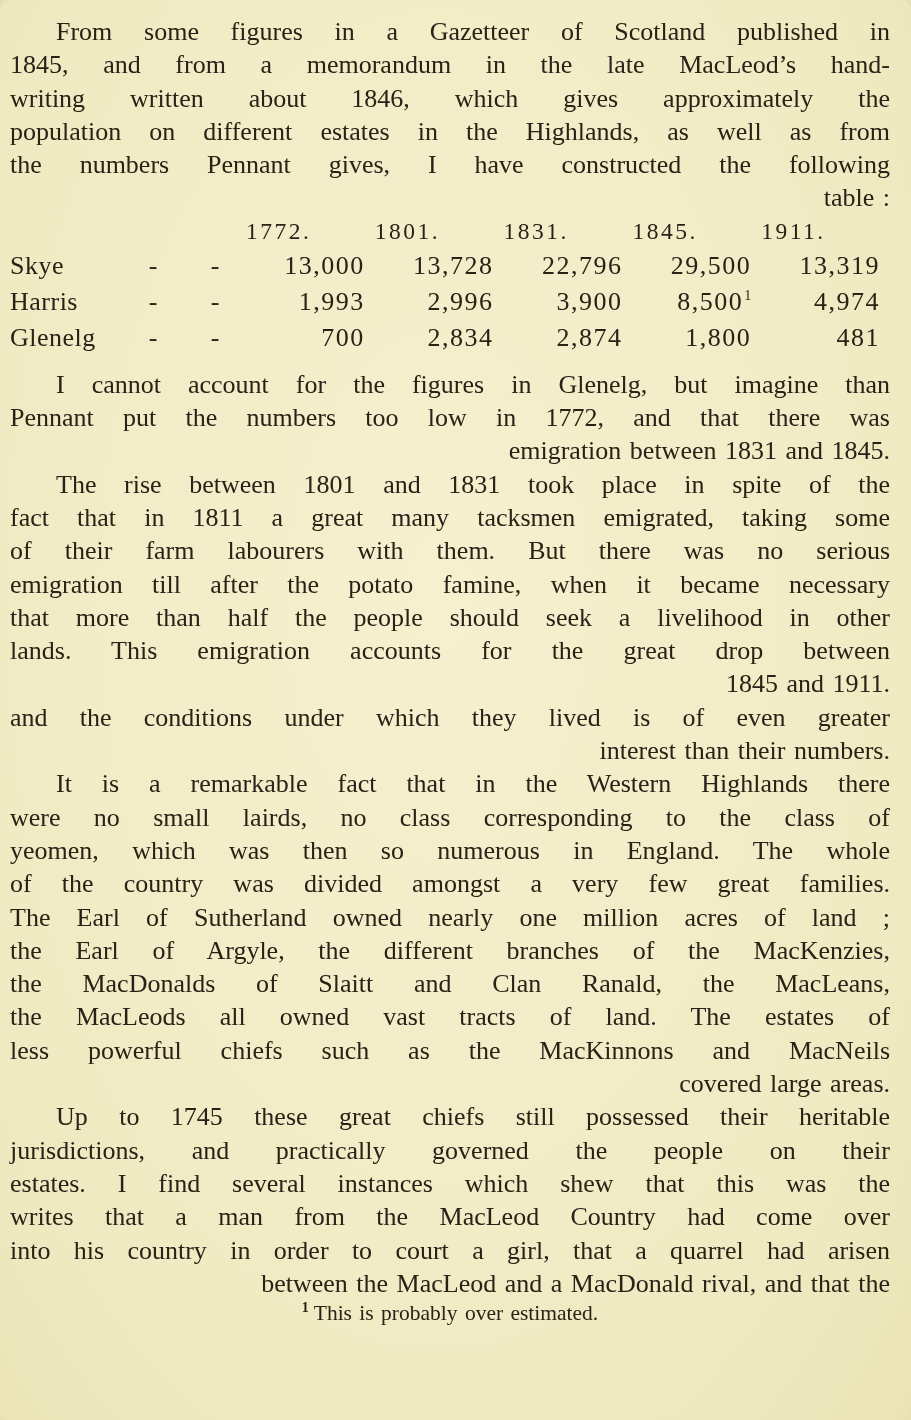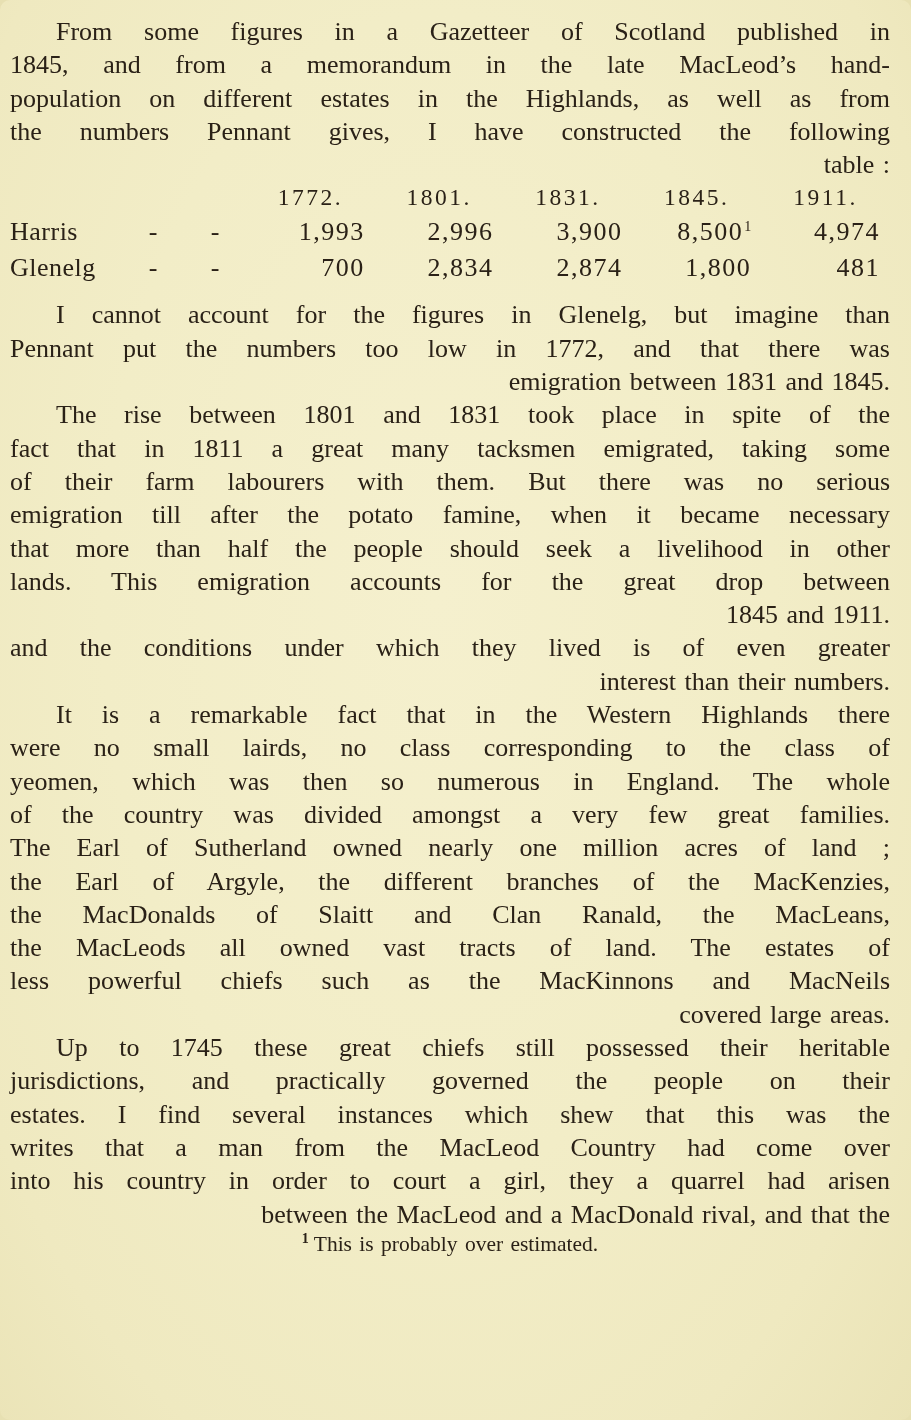--- a/index.html
+++ b/index.html
@@ -35,21 +35,21 @@
 
   table.pop-table {
     width: 100%;
     border-collapse: collapse;
     table-layout: fixed;
     margin: 3px 0 12px 0;
   }
   .pop-table th.year {
     font-weight: normal;
     font-size: 23.5px;
-    text-align: center;
+    text-align: left;
     letter-spacing: 2.5px;
     padding: 0 0 3px 0;
   }
   .pop-table td {
     font-size: 26px;
     padding: 3px 0;
   }
   .pop-table td.lbl { text-align: left; letter-spacing: 0.5px; }
   .pop-table td.dash { text-align: center; }
   .pop-table td.num {
@@ -78,20 +78,21 @@
 </style>
 </head>
 <body>
 
 <div class="page">
 
   <div id="para-0">
       <div class="para">
         <div class="line j first">From some figures in a Gazetteer of Scotland published in</div>
         <div class="line j">1845, and from a memorandum in the late MacLeod’s hand-</div>
+        <div class="line j">writing written about 1846, which gives approximately the</div>
         <div class="line j">population on different estates in the Highlands, as well as from</div>
         <div class="line j">the numbers Pennant gives, I have constructed the following</div>
         <div class="line">table :</div>
       </div>
     </div>
 
   <table class="pop-table">
     <colgroup>
       <col style="width:112px">
       <col style="width:62px">
@@ -105,20 +106,30 @@
     <tbody>
       <tr>
         <td></td>
         <td></td>
         <td></td>
         <th class="year">1772.</th>
         <th class="year">1801.</th>
         <th class="year">1831.</th>
         <th class="year">1845.</th>
         <th class="year">1911.</th>
+      </tr>
+      <tr>
+        <td class="lbl">Skye</td>
+        <td class="dash">-</td>
+        <td class="dash">-</td>
+        <td class="num">13,000</td>
+        <td class="num">13,728</td>
+        <td class="num">22,796</td>
+        <td class="num">29,500</td>
+        <td class="num">13,319</td>
       </tr>
       <tr>
         <td class="lbl">Harris</td>
         <td class="dash">-</td>
         <td class="dash">-</td>
         <td class="num">1,993</td>
         <td class="num">2,996</td>
         <td class="num">3,900</td>
         <td class="num"><span>8,500</span><sup class="cell-fn">1</sup></td>
         <td class="num">4,974</td>
@@ -165,21 +176,21 @@
         <div class="line j">the MacDonalds of Slaitt and Clan Ranald, the MacLeans,</div>
         <div class="line j">the MacLeods all owned vast tracts of land. The estates of</div>
         <div class="line j">less powerful chiefs such as the MacKinnons and MacNeils</div>
         <div class="line">covered large areas.</div>
       </div>
       <div class="para">
         <div class="line j first">Up to 1745 these great chiefs still possessed their heritable</div>
         <div class="line j">jurisdictions, and practically governed the people on their</div>
         <div class="line j">estates. I find several instances which shew that this was the</div>
         <div class="line j">writes that a man from the MacLeod Country had come over</div>
-        <div class="line j">into his country in order to court a girl, they a quarrel had arisen</div>
+        <div class="line j">into his country in order to court a girl, that a quarrel had arisen</div>
         <div class="line">between the MacLeod and a MacDonald rival, and that the</div>
       </div>
     </div>
 
   <div class="footnote">
     <sup>1</sup><span>This is probably over estimated.</span>
   </div>
 
 </div>
 

